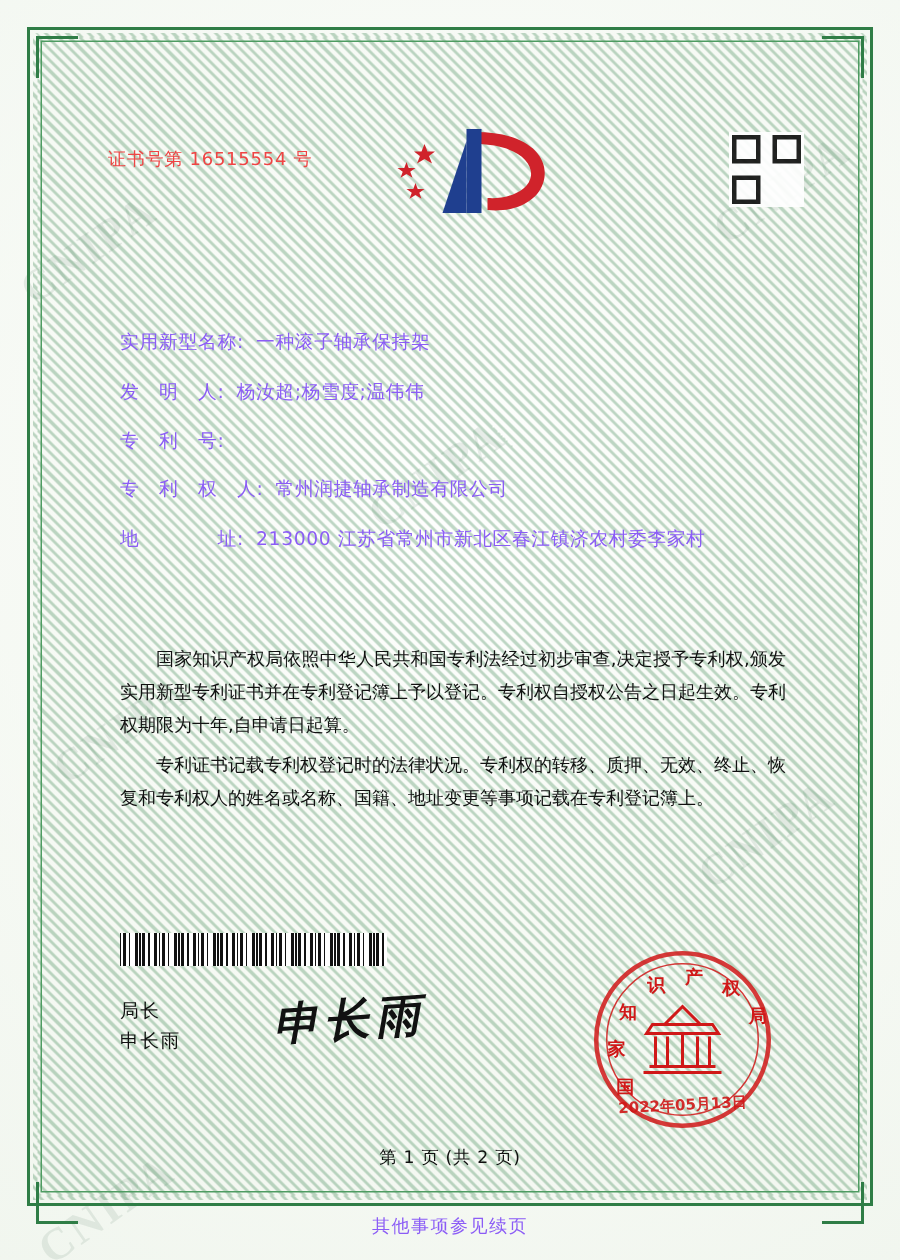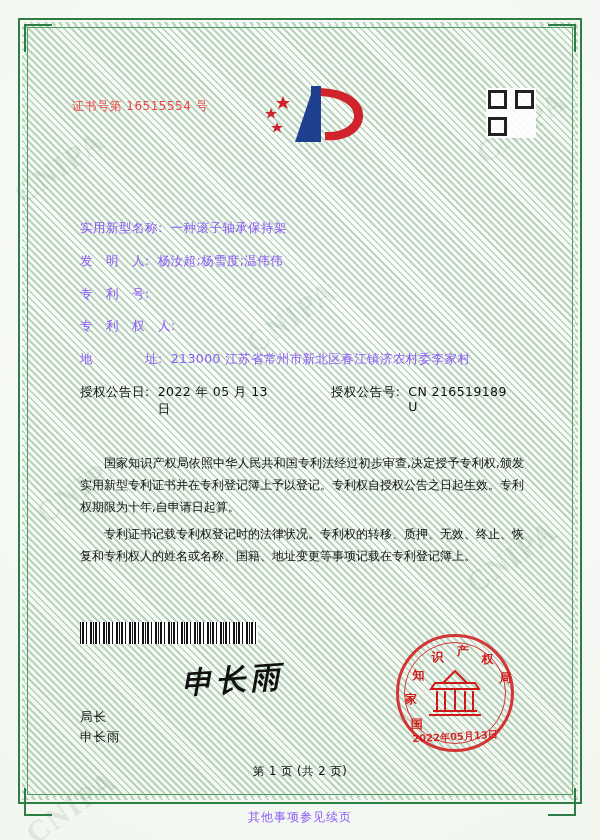--- a/index.html
+++ b/index.html
@@ -189,21 +189,21 @@
   }
   .row-two .col2 {
     margin-left: 46px;
     display: flex;
     align-items: baseline;
   }
 
   .paragraphs {
     position: absolute;
     left: 38px;
-    top: 410px;
+    top: 386px;
     width: 444px;
     font-size: 12px;
     line-height: 1.85;
     color: #111;
     text-align: justify;
   }
   .paragraphs p {
     margin: 0 0 4px 0;
     text-indent: 24px;
   }
@@ -220,21 +220,20 @@
   }
 
   .signature-block {
     position: absolute;
     left: 38px;
     top: 622px;
     font-size: 12.5px;
     color: #111;
     line-height: 1.6;
     letter-spacing: 1px;
-    margin-top: 43px;
   }
   .signature-script {
     position: absolute;
     left: 140px;
     top: 618px;
     font-family: "Liberation Serif", serif;
     font-size: 30px;
     font-style: italic;
     font-weight: bold;
     color: #111;
@@ -368,32 +367,25 @@
       </div>
       <div class="field-row">
         <span class="field-label">发　明　人:</span>
         <span class="field-value">杨汝超;杨雪度;温伟伟</span>
       </div>
       <div class="field-row">
         <span class="field-label">专　利　号:</span>
       </div>
       <div class="field-row">
         <span class="field-label">专　利　权　人:</span>
+        <span class="field-value">常州润捷轴承制造有限公司</span>
       </div>
       <div class="field-row">
         <span class="field-label">地　　　　址:</span>
         <span class="field-value">213000 江苏省常州市新北区春江镇济农村委李家村</span>
-      </div>
-      <div class="row-two">
-        <span class="field-label">授权公告日:</span>
-        <span class="field-value">2022 年 05 月 13 日</span>
-        <span class="col2">
-          <span class="field-label">授权公告号:</span>
-          <span class="field-value">CN 216519189 U</span>
-        </span>
       </div>
     </div>
 
     <div class="paragraphs">
       <p>国家知识产权局依照中华人民共和国专利法经过初步审查,决定授予专利权,颁发实用新型专利证书并在专利登记簿上予以登记。专利权自授权公告之日起生效。专利权期限为十年,自申请日起算。</p>
       <p>专利证书记载专利权登记时的法律状况。专利权的转移、质押、无效、终止、恢复和专利权人的姓名或名称、国籍、地址变更等事项记载在专利登记簿上。</p>
     </div>
 
     <div class="barcode"></div>
 

